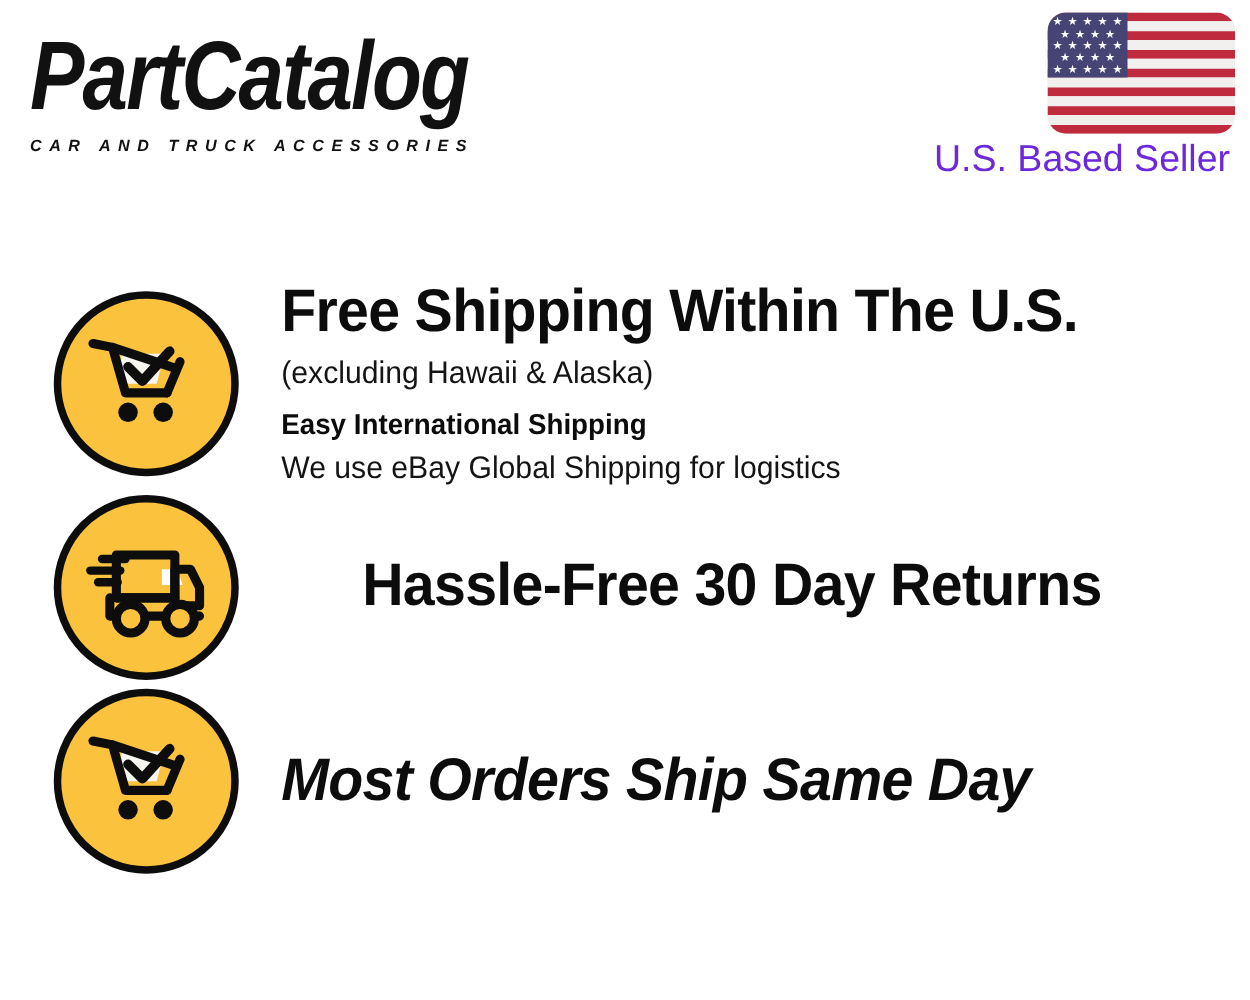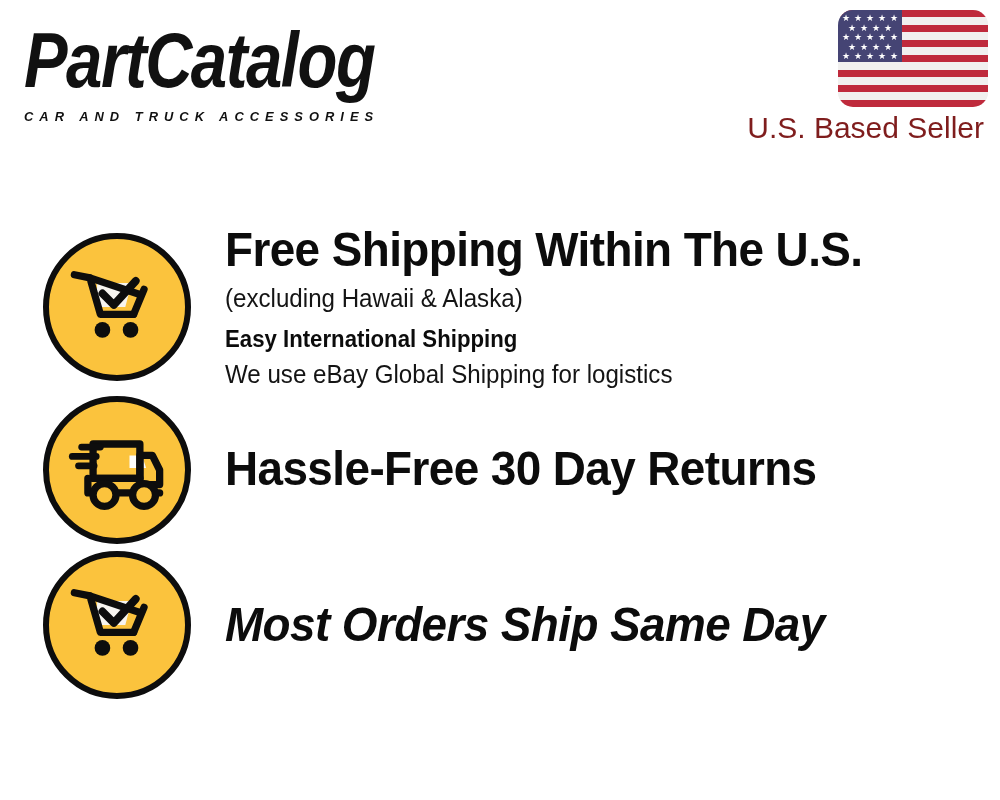--- a/index.html
+++ b/index.html
@@ -104,40 +104,40 @@
     font-family: "DejaVu Sans", sans-serif;
   }
   .seller-label {
     display: block;
     margin-top: 4px;
     padding-right: 4px;
     font-family: "Liberation Sans", "DejaVu Sans", sans-serif;
     font-weight: 400;
     font-size: 30px;
     line-height: 1.15;
-    color: #7f1d1d;
+    color: #6d28d9;
     white-space: nowrap;
   }
 
   
   .features {
     position: absolute;
     left: 0;
     top: 212px;
     width: 1000px;
   }
   .feature-row {
     position: absolute;
     left: 0;
     width: 1000px;
     display: flex;
     align-items: center;
   }
   #row-0 { top: 0px;   height: 190px; }
-  #row-1 { top: 180px; height: 155px; }
+  #row-1 { top: 180px; height: 155px; text-align: center; }
   #row-2 { top: 328px; height: 170px; font-style: italic; }
 
   .icon-badge {
     position: relative;
     flex: 0 0 auto;
     width: 148px;
     height: 148px;
     margin-left: 43px;
     border-radius: 50%;
     background: #fbc33d;

